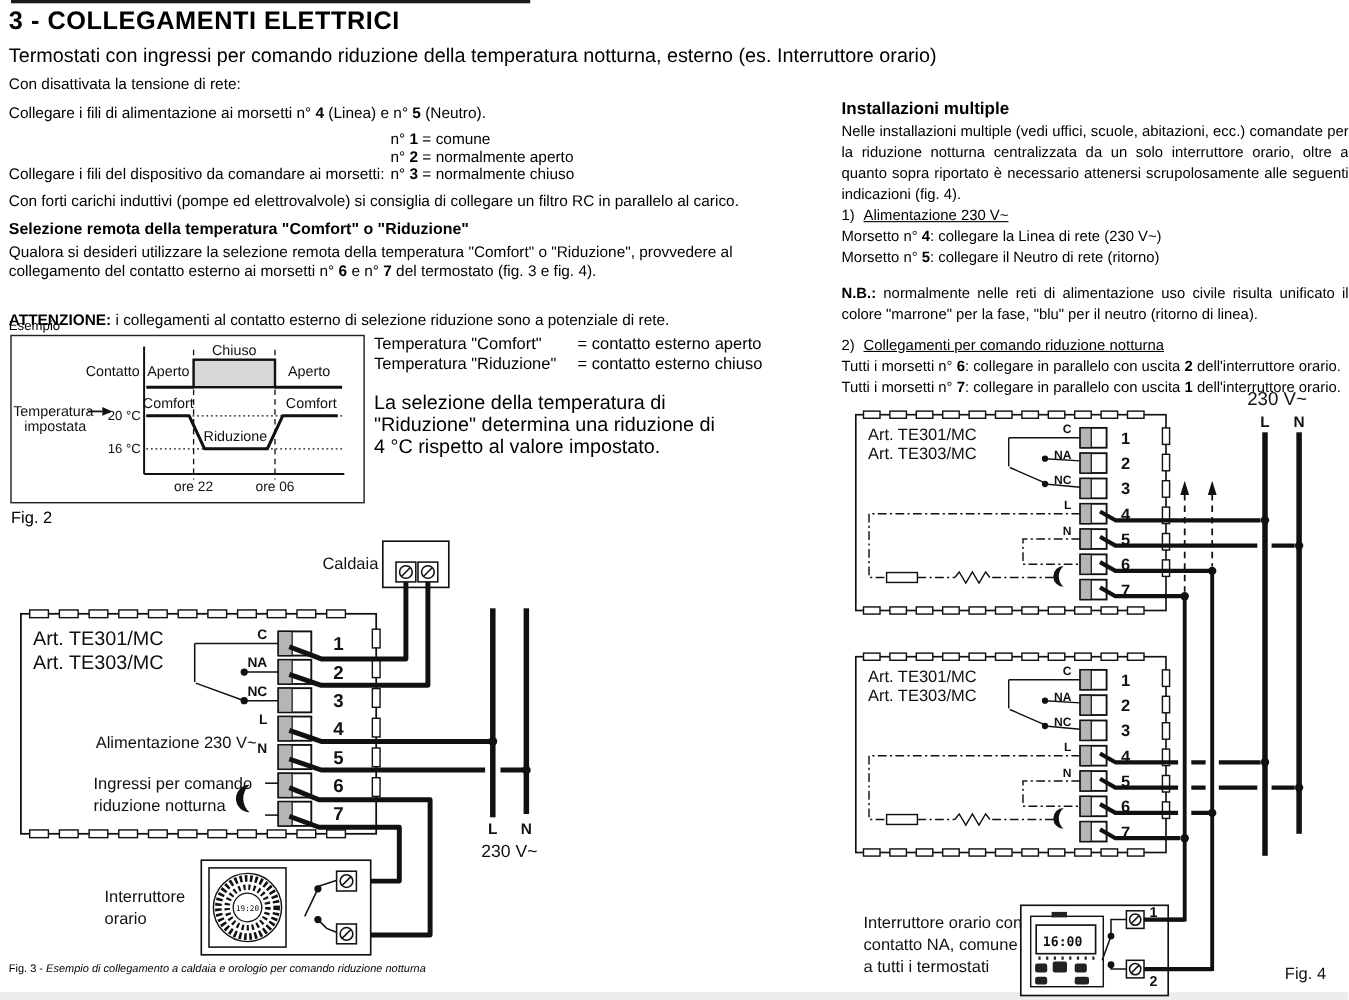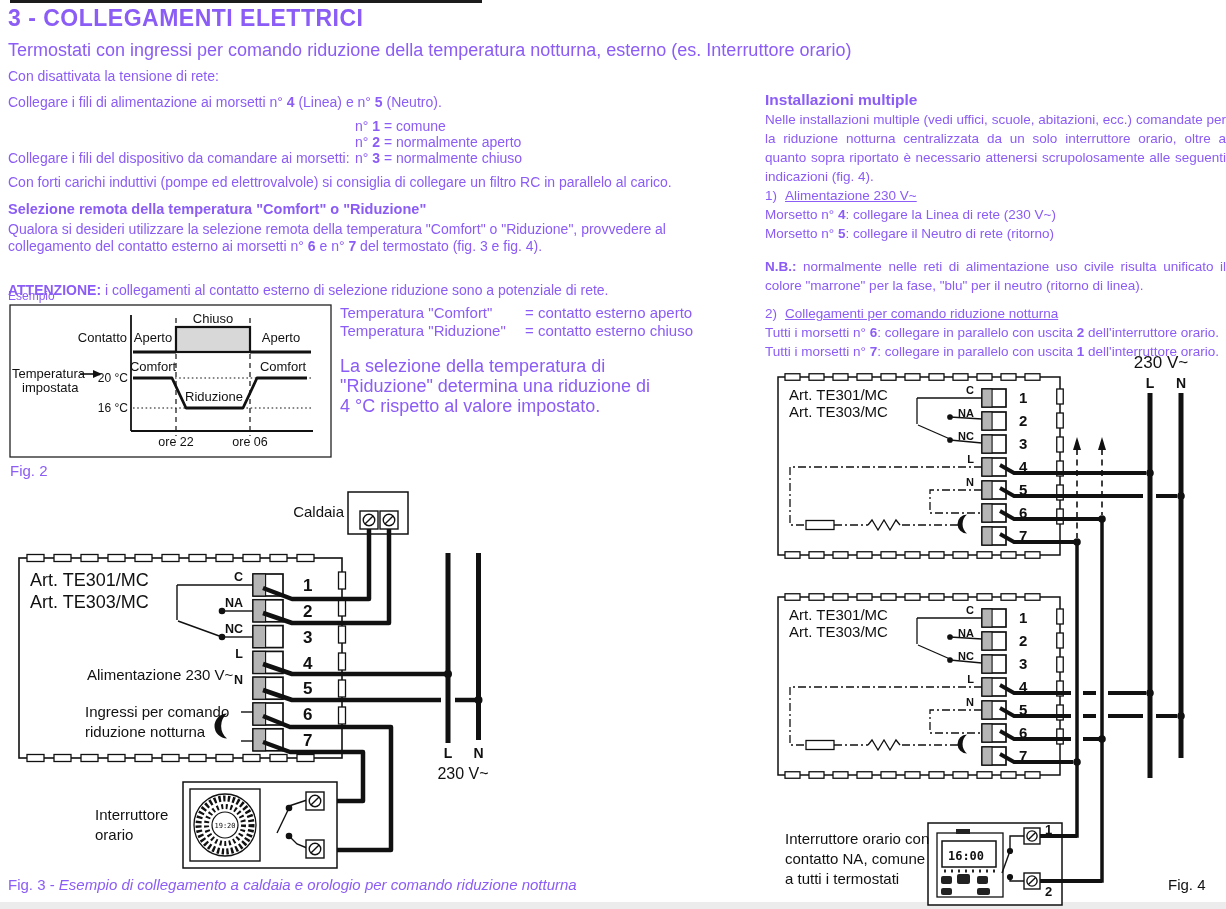--- a/index.html
+++ b/index.html
@@ -1,40 +1,40 @@
 <!DOCTYPE html>
 <html><head>
 <meta charset="utf-8">
 <style>
   * { margin:0; padding:0; box-sizing:border-box; }
   html,body { background:#fff; }
   .page {
     position:relative; width:1226px; height:909px; background:#ffffff;
-    font-family:"Liberation Sans", sans-serif; color:#8b5cf6; overflow:hidden;
+    font-family:"Liberation Sans", sans-serif; color:#000000; overflow:hidden;
   }
   .abs { position:absolute; }
   .title { left:8px; top:5px; font-size:23px; font-weight:800; letter-spacing:.5px; }
   .subtitle { left:8px; top:40px; font-size:18px; }
   .lbody { font-size:14px; line-height:16px; }
   .p1 { left:8px; top:68px; }
   .p2 { left:8px; top:94px; }
   .devrow { left:8px; top:118px; display:flex;align-items:flex-end; }
   .devlabel { width:347px; }
   .devlist div { line-height:16px; }
   .p3 { left:8px; top:174px; }
   .hremote { left:8px; top:201px; font-size:14.5px; font-weight:bold; }
   .premote { left:8px; top:221px; width:690px; line-height:17px; }
   .pwarn { left:8px; top:263px;margin-top:19px; }
   .esempio { left:8px; top:289px; font-size:12px; }
   .fig2cap { left:10px; top:462px; font-size:15px; }
   .side-rows { left:340px; top:304px; font-size:15px; line-height:18px; }
   .side-rows .r { display:flex; }
   .side-rows .c1 { width:185px; }
   .side-para { left:340px; top:356px; width:320px; font-size:18px; line-height:20px; }
-  .cap3 { left:8px; top:876px; font-size:15px; }
+  .cap3 { left:8px; top:876px; font-size:10px; }
   .rcol { left:765px; width:461px; font-size:13.5px; line-height:19px; }
   .rh1 { top:90px; font-size:15.5px; font-weight:bold; }
   .rpm { top:110px; text-align:justify; }
   .rh2 { top:167px; font-weight:bold; font-size:14px; }
   .ri1 { top:186px; } .rm4 { top:205px; } .rm5 { top:224px; }
   .rnb { top:257px; text-align:justify; }
   .ri2 { top:304px; } .rt6 { top:323px; white-space:nowrap; } .rt7 { top:342px; white-space:nowrap; }
   .u { text-decoration:underline; }
   .num { margin-right:8px; }
   .top-mark { left:10px; top:0; width:472px; height:3px; background:#1c1c1c; }

